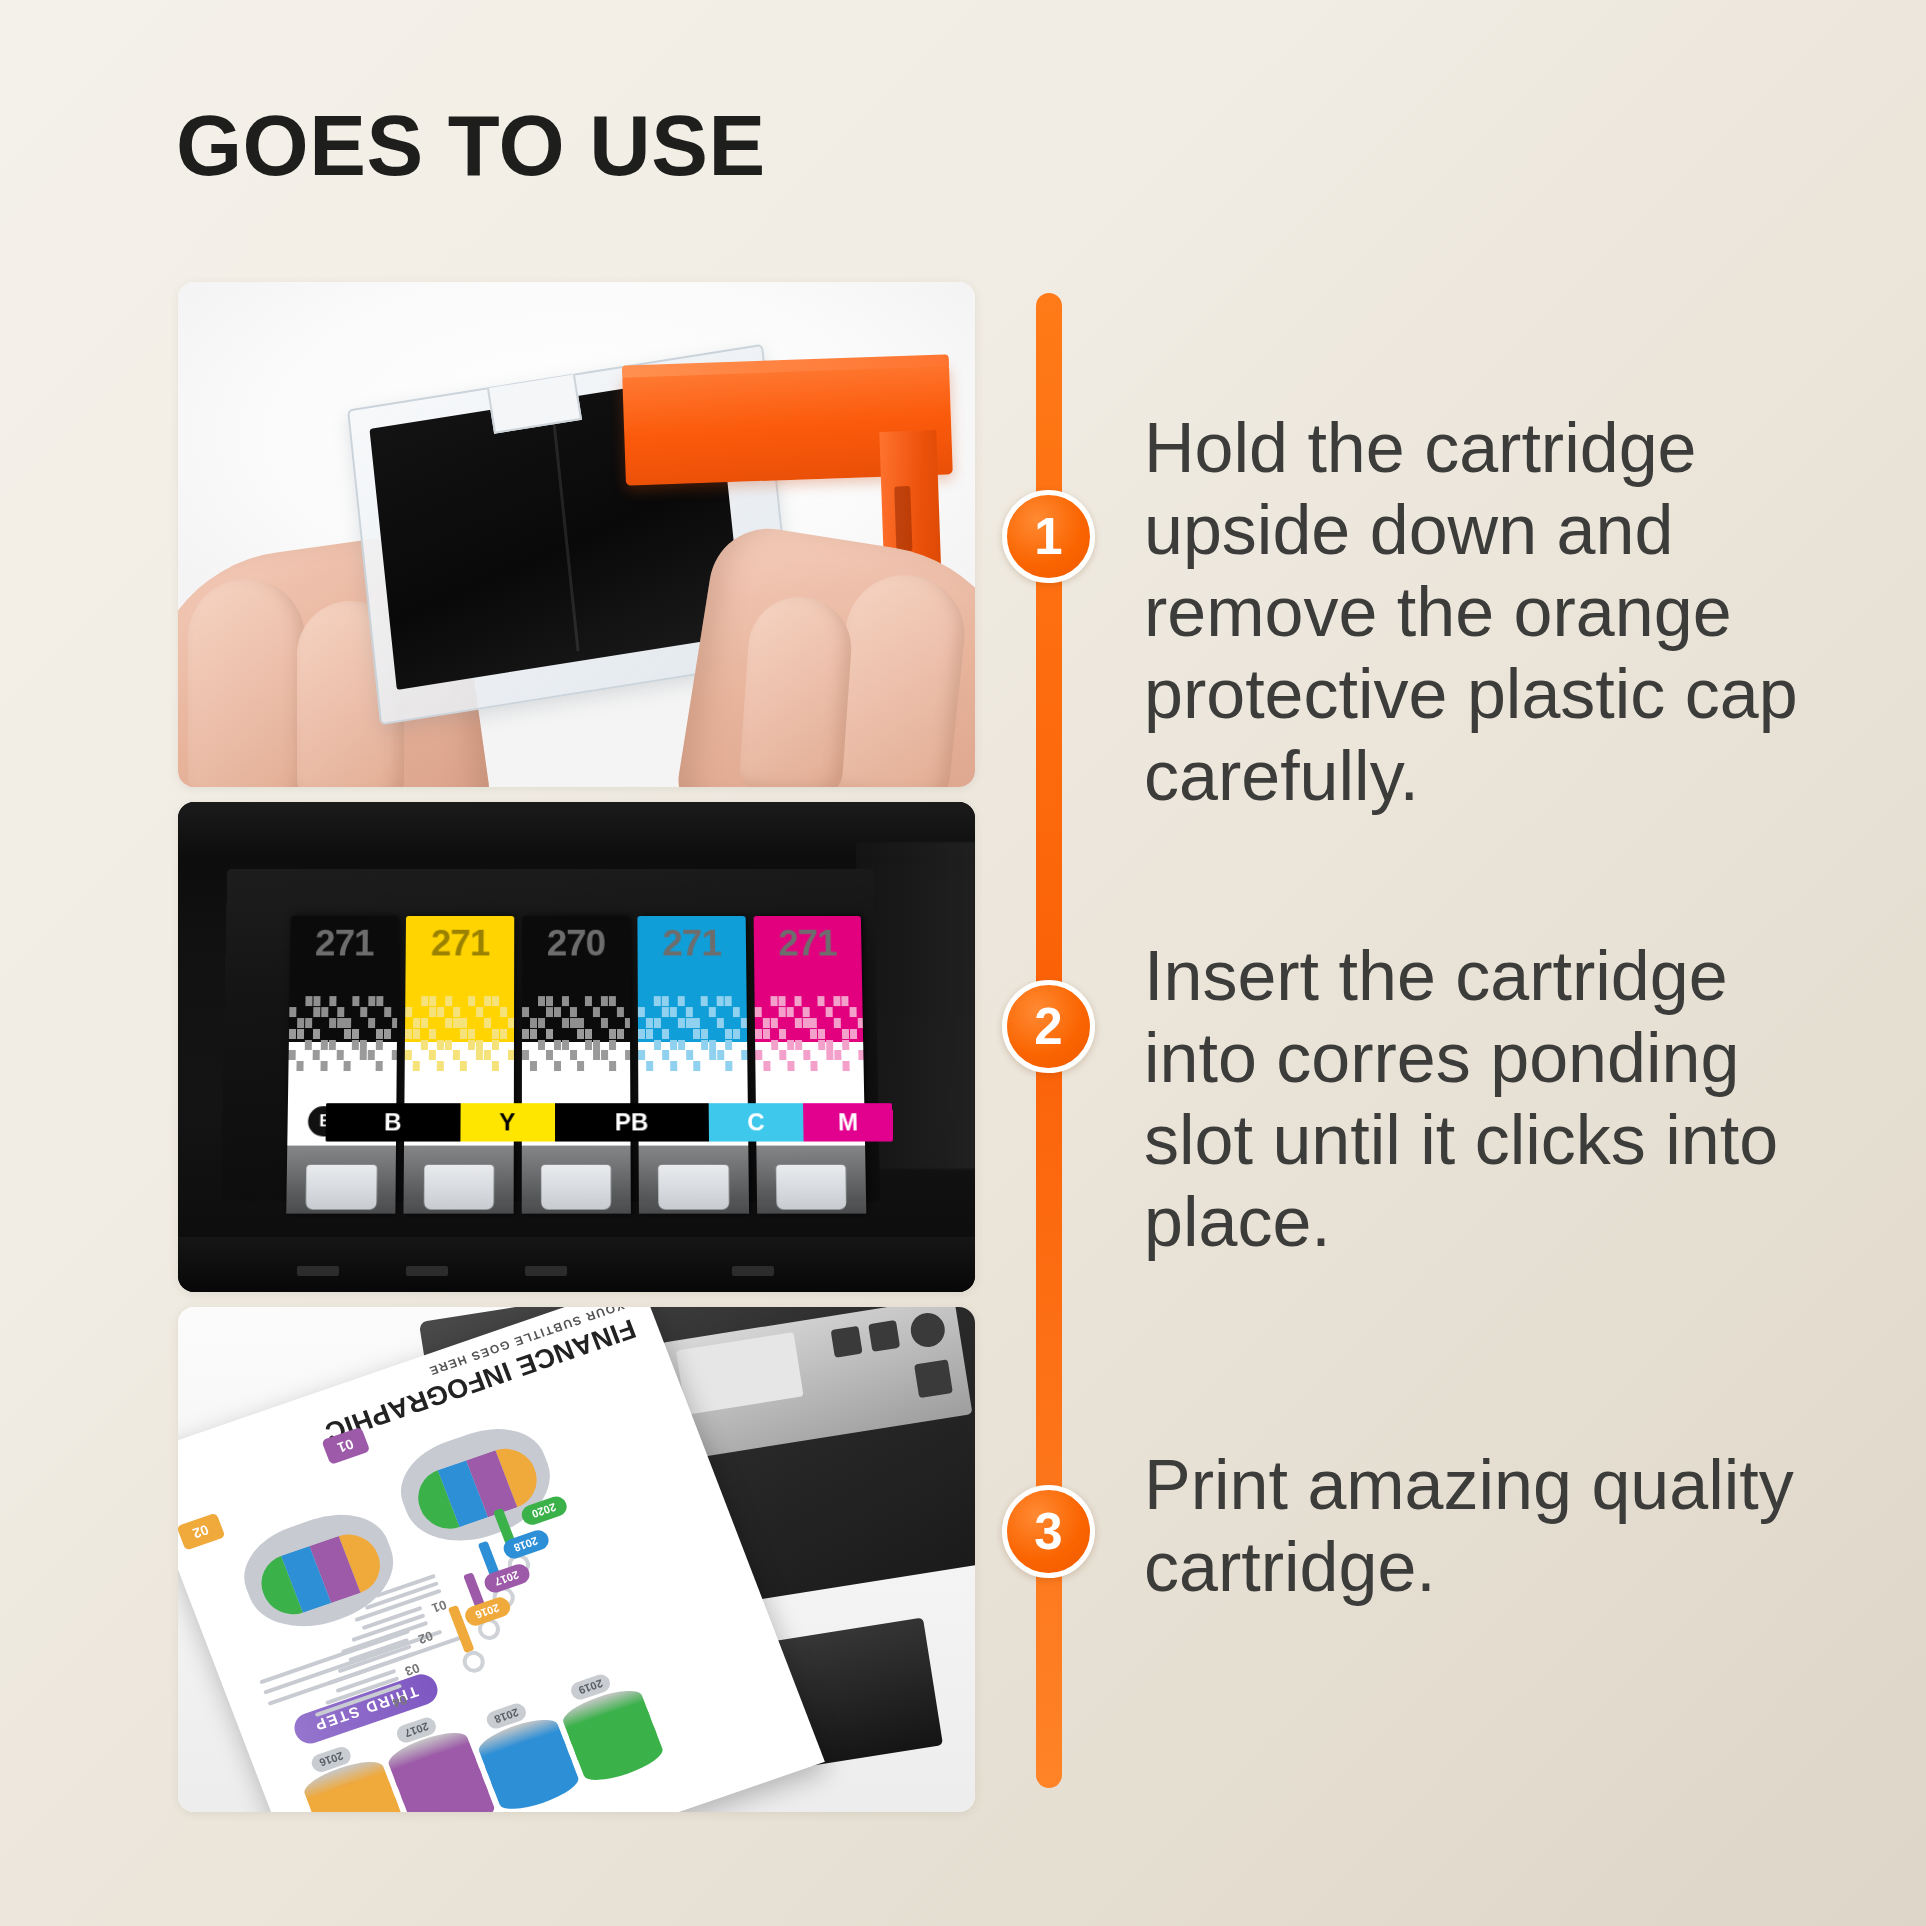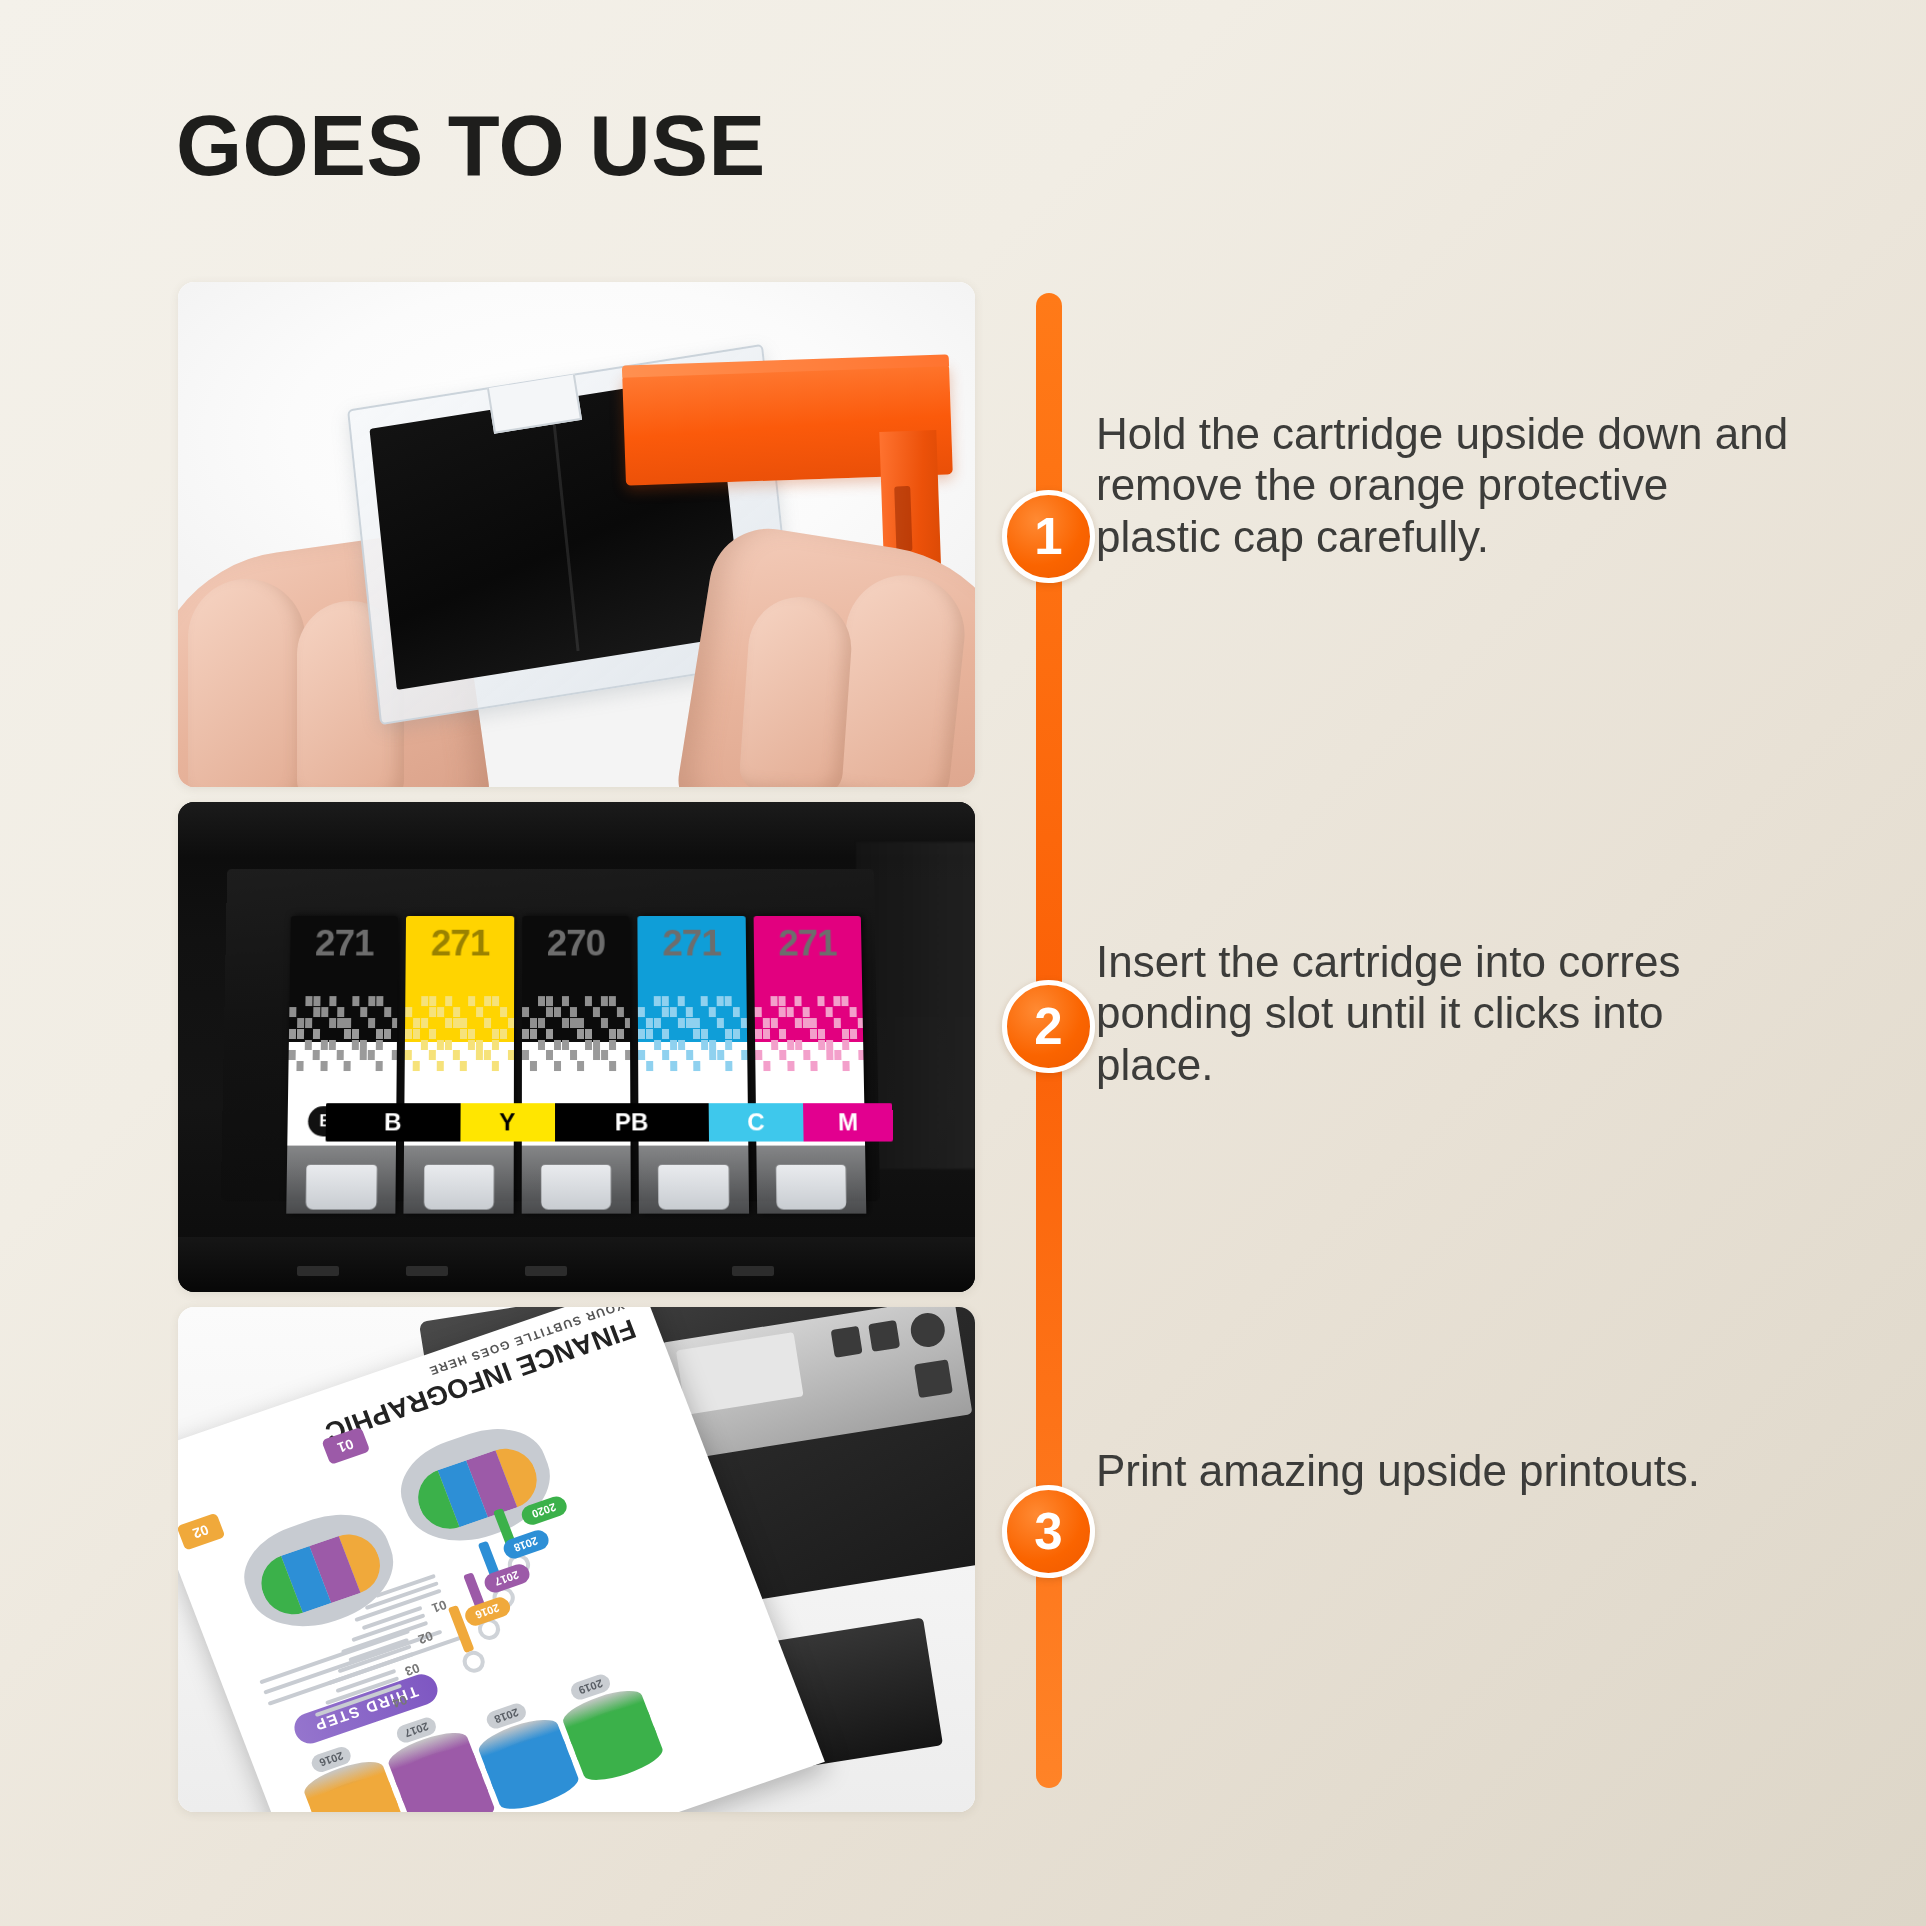--- a/index.html
+++ b/index.html
@@ -244,23 +244,23 @@
     font-family:"Liberation Sans", sans-serif;
     line-height:1;
   }
   #badge-1{ left:1002px; top:490px; }
   #badge-2{ left:1002px; top:980px; }
   #badge-3{ left:1002px; top:1485px; }
 
   
   .step-text{
     position:absolute;
-    left:1096px;
+    left:1144px;
     width:693px;
-    font-size:44px;
+    font-size:70px;
     line-height:1.17;
     color:#3C3C3A;
     font-family:"Liberation Sans", sans-serif;
     font-weight:normal;
   }
   #step-text-1{ top:408px; }
   #step-text-2{ top:936px; }
   #step-text-3{ top:1445px; }
 </style>
 </head>
@@ -690,14 +690,14 @@
 </div>
 
 <div class="tl-line"></div>
 
 <div class="badge" id="badge-1">1</div>
 <div class="badge" id="badge-2">2</div>
 <div class="badge" id="badge-3">3</div>
 
 <div class="step-text" id="step-text-1">Hold the cartridge upside down and remove the orange protective plastic cap carefully.</div>
 <div class="step-text" id="step-text-2">Insert the cartridge into corres ponding slot until it clicks into place.</div>
-<div class="step-text" id="step-text-3">Print amazing upside printouts.</div>
+<div class="step-text" id="step-text-3">Print amazing quality cartridge.</div>
 
 
 </body></html>

